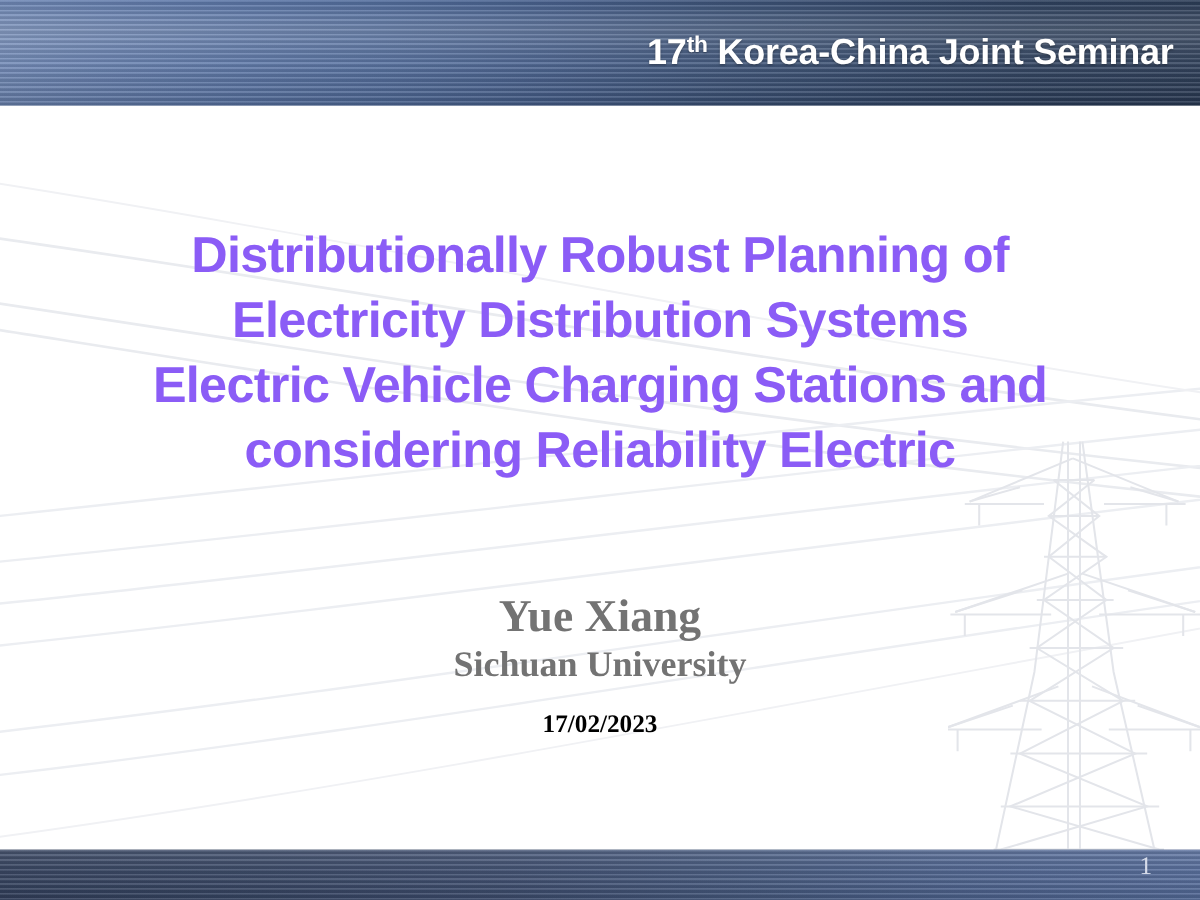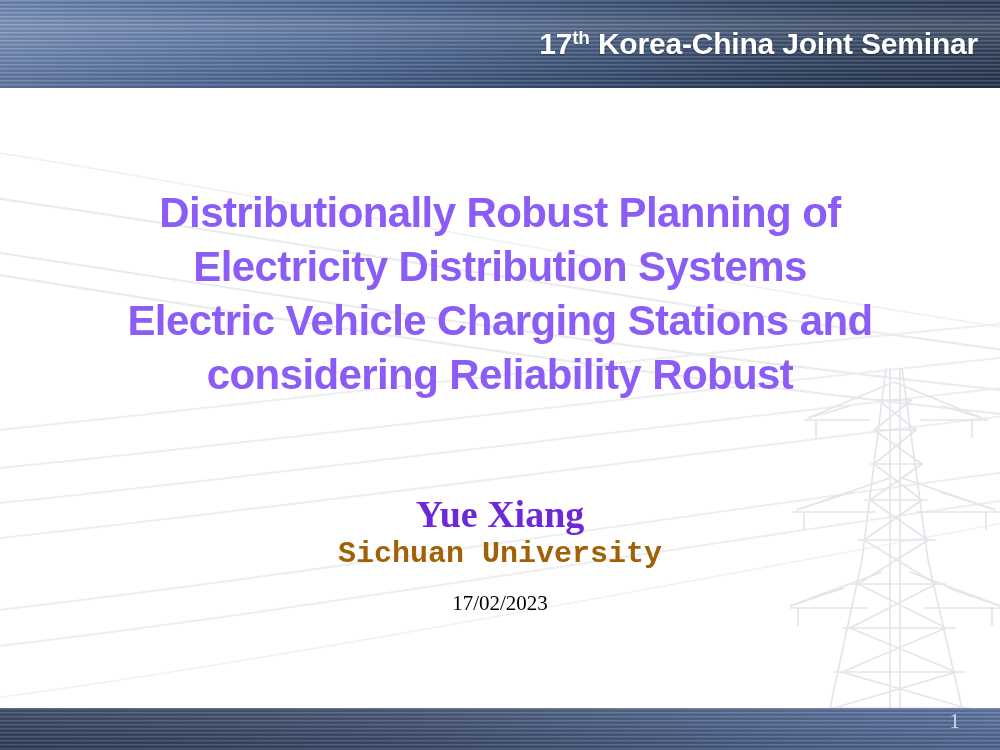--- a/index.html
+++ b/index.html
@@ -156,33 +156,33 @@
     top: 492px;
     width: 1000px;
     z-index: 2;
     text-align: center;
   }
   .author-name {
     font-family: "Liberation Serif", serif;
     font-weight: bold;
     font-size: 38px;
     line-height: 44px;
-    color: #6d28d9;
+    color: #737373;
   }
   .author-affiliation {
-    font-family: Liberation Mono, monospace;
+    font-family: Liberation Serif, serif;
     font-weight: bold;
     font-size: 30px;
     line-height: 36px;
-    color: #a16207;
+    color: #737373;
   }
   .author-date {
     margin-top: 18px;
     font-family: "Liberation Serif", serif;
-    font-weight: normal;
+    font-weight: bold;
     font-size: 21px;
     line-height: 26px;
     color: #000000;
   }
 </style>
 </head>
 <body>
 
 <div id="slide">
 
@@ -245,21 +245,21 @@
     </g>
   </svg>
 
   <div class="header-band"></div>
   <div class="header-title"><span>17</span><span class="sup">th</span><span>&nbsp;</span><span>Korea-China Joint Seminar</span></div>
 
   <div class="title-block">
     <div class="title-line">Distributionally Robust Planning of</div>
     <div class="title-line">Electricity Distribution Systems</div>
     <div class="title-line">Electric Vehicle Charging Stations and</div>
-    <div class="title-line">considering Reliability Robust</div>
+    <div class="title-line">considering Reliability Electric</div>
   </div>
 
   <div class="author-block">
     <div class="author-name">Yue Xiang</div>
     <div class="author-affiliation">Sichuan University</div>
     <div class="author-date">17/02/2023</div>
   </div>
 
   <div class="footer-band"></div>
   <div class="slide-number">1</div>

